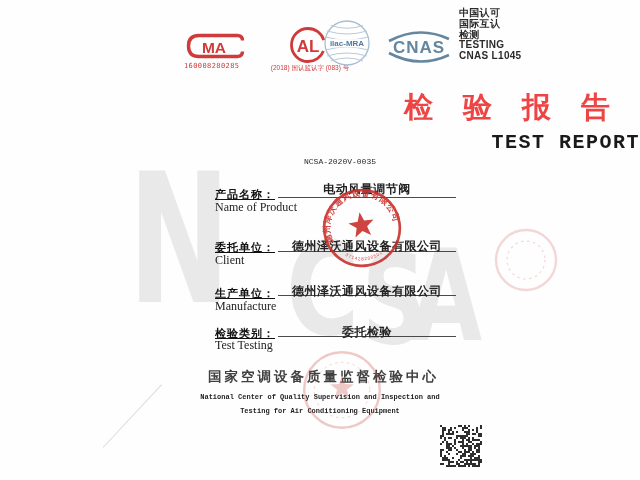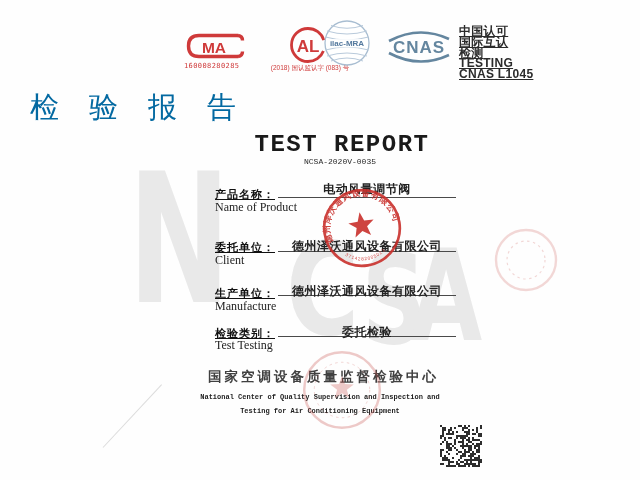--- a/index.html
+++ b/index.html
@@ -13,29 +13,29 @@
   .wm-n{left:128px;top:150px;font-size:180px;transform:scaleX(.68);transform-origin:left top;}
   .wm-c{left:286px;top:226px;font-size:128px;transform:scaleX(.78);transform-origin:left top;}
   .wm-s{left:362px;top:238px;font-size:124px;transform:scaleX(.72);transform-origin:left top;}
   .wm-a{left:410px;top:234px;font-size:126px;transform:scaleX(.74);transform-origin:left top;}
   
   .logo{position:absolute;z-index:2;}
   .cma-number{position:absolute;left:184px;top:62px;width:74px;z-index:2;
       font-family:"DejaVu Sans Mono","Liberation Mono",monospace;font-size:7px;color:#cf3a3a;letter-spacing:.4px;}
   .cal-caption{position:absolute;left:254px;top:64px;width:112px;text-align:center;z-index:2;
       font-size:6.5px;color:#cf3a3a;font-family:"Liberation Sans",sans-serif;}
-  .accred{position:absolute;left:459px;top:26px;z-index:2;
-      font-family:"Liberation Sans","DejaVu Sans",sans-serif;font-size:12px;font-weight:700;
-      color:#2b2b2b;line-height:10.8px;letter-spacing:.3px;text-decoration:underline;}
-  
-  .title-zh{position:absolute;left:0;right:0;top:88px;z-index:2;text-align:left;
-      font-family:"DejaVu Sans","Liberation Sans",sans-serif;font-size:29px;font-weight:400;
-      letter-spacing:30px;text-indent:30px;color:#0369a1;}
-  .title-en{position:absolute;left:0;right:0;top:131px;z-index:2;text-align:center;
-      font-family:"Liberation Mono","DejaVu Sans Mono",monospace;font-size:24px;font-weight:700;
+  .accred{position:absolute;left:459px;top:8px;z-index:2;
+      font-family:"Liberation Sans","DejaVu Sans",sans-serif;font-size:10px;font-weight:700;
+      color:#2b2b2b;line-height:10.8px;letter-spacing:.3px;}
+  
+  .title-zh{position:absolute;left:0;right:0;top:88px;z-index:2;text-align:right;
+      font-family:"DejaVu Sans","Liberation Sans",sans-serif;font-size:29px;font-weight:700;
+      letter-spacing:30px;text-indent:30px;color:#ef4444;}
+  .title-en{position:absolute;left:0;right:0;top:131px;z-index:2;text-align:right;
+      font-family:"Liberation Mono","DejaVu Sans Mono",monospace;font-size:20px;font-weight:700;
       letter-spacing:1.5px;color:#1a1a1a;padding-left:44px;}
   .report-no{position:absolute;left:0;right:0;top:157px;z-index:2;text-align:center;
       font-family:"Liberation Mono","DejaVu Sans Mono",monospace;font-size:8px;color:#2a2a2a;padding-left:40px;}
   
   .f-zh{position:absolute;left:215px;z-index:2;font-size:11px;font-weight:600;letter-spacing:1px;color:#111;text-decoration:underline;}
   .f-en{position:absolute;left:215px;z-index:2;font-size:12px;color:#222;}
   .f-val{position:absolute;left:278px;width:178px;text-align:center;z-index:2;
       font-size:12px;font-weight:600;color:#222;letter-spacing:.5px;}
   .f-line{position:absolute;left:278px;width:178px;height:0;border-top:1px solid #4a4a4a;z-index:1;}
   .r1-zh{top:187px}.r1-en{top:200px}.r1-val{top:181px}.r1-line{top:197px}

